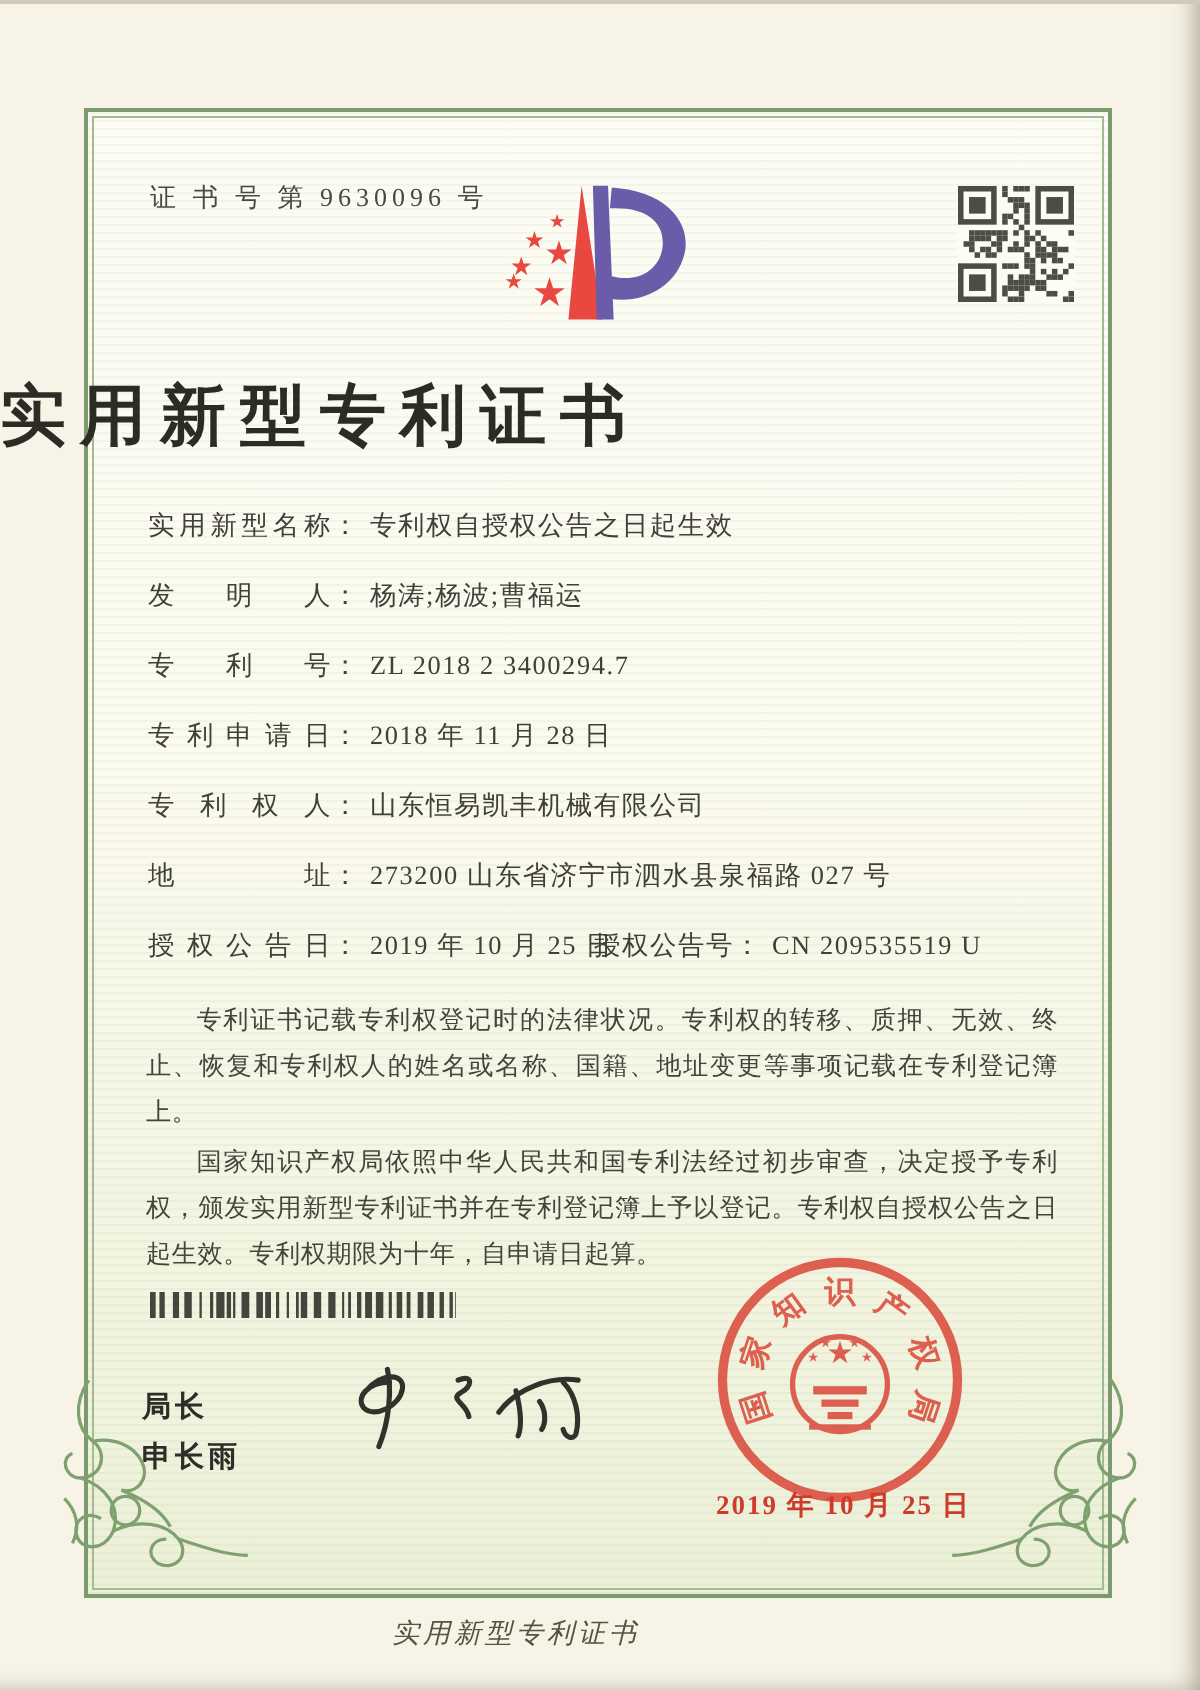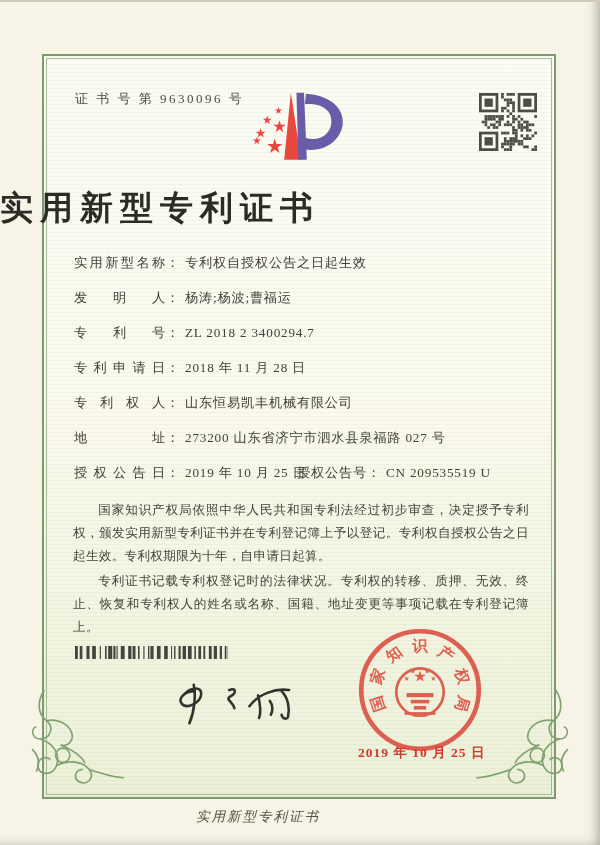--- a/index.html
+++ b/index.html
@@ -220,22 +220,22 @@
     </div>
     <div class="row">
       <span class="lbl">授权公告日</span><span>：</span><span class="val">2019 年 10 月 25 日</span>
       <span class="g2">
         <span>授权公告号</span><span>：</span><span class="val">CN 209535519 U</span>
       </span>
     </div>
   </div>
 
   <div class="abs body-text">
+    <p>专利证书记载专利权登记时的法律状况。专利权的转移、质押、无效、终止、恢复和专利权人的姓名或名称、国籍、地址变更等事项记载在专利登记簿上。</p>
     <p>国家知识产权局依照中华人民共和国专利法经过初步审查，决定授予专利权，颁发实用新型专利证书并在专利登记簿上予以登记。专利权自授权公告之日起生效。专利权期限为十年，自申请日起算。</p>
-    <p>专利证书记载专利权登记时的法律状况。专利权的转移、质押、无效、终止、恢复和专利权人的姓名或名称、国籍、地址变更等事项记载在专利登记簿上。</p>
   </div>
 
   <svg class="abs barcode" viewBox="0 0 100 10" preserveAspectRatio="none">
     <g id="bc-bars" fill="#45453e">
         <rect x="0.00" y="0" width="1.85" height="10"></rect>
         <rect x="3.08" y="0" width="1.74" height="10"></rect>
         <rect x="7.49" y="0" width="2.01" height="10"></rect>
         <rect x="11.22" y="0" width="2.43" height="10"></rect>
         <rect x="16.17" y="0" width="0.76" height="10"></rect>
         <rect x="19.62" y="0" width="1.04" height="10"></rect>
@@ -260,20 +260,24 @@
         <rect x="80.61" y="0" width="1.81" height="10"></rect>
         <rect x="83.89" y="0" width="1.23" height="10"></rect>
         <rect x="87.48" y="0" width="1.86" height="10"></rect>
         <rect x="90.68" y="0" width="2.11" height="10"></rect>
         <rect x="94.62" y="0" width="1.44" height="10"></rect>
         <rect x="97.87" y="0" width="1.10" height="10"></rect>
         <rect x="99.75" y="0" width="1.84" height="10"></rect>
       </g>
   </svg>
 
+  <div class="abs signer">
+    <div>局长</div>
+    <div>申长雨</div>
+  </div>
 
   <svg class="abs signature" width="150" height="48" viewBox="0 0 140 42">
     <g fill="none" stroke="#32322c" stroke-width="2.4" stroke-linecap="round">
       <path d="M14,13 C22,4 32,5 31,12 C30,20 18,26 13,21 C9,16 15,9 25,9"></path>
       <path d="M24,3 C26,12 25,27 20,39"></path>
       <path d="M57,8 C64,5 64,11 58,14 C53,17 61,19 62,25"></path>
       <path d="M76,23 C84,12 100,6 113,8"></path>
       <path d="M84,13 C86,21 87,29 85,34"></path>
       <path d="M106,9 C112,15 114,25 112,33 C111,36 107,35 106,31"></path>
       <path d="M95,18 C98,22 98,28 96,31"></path>

